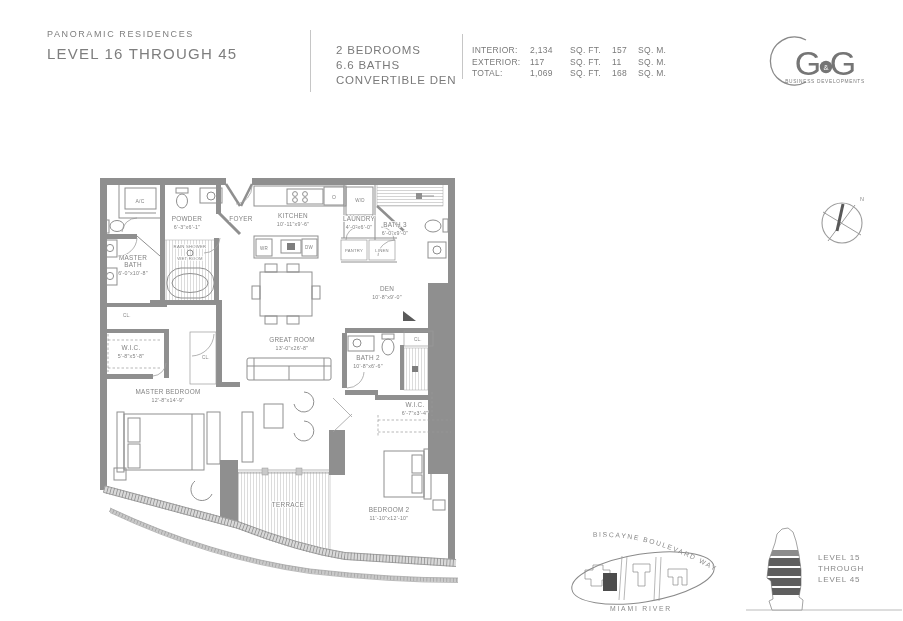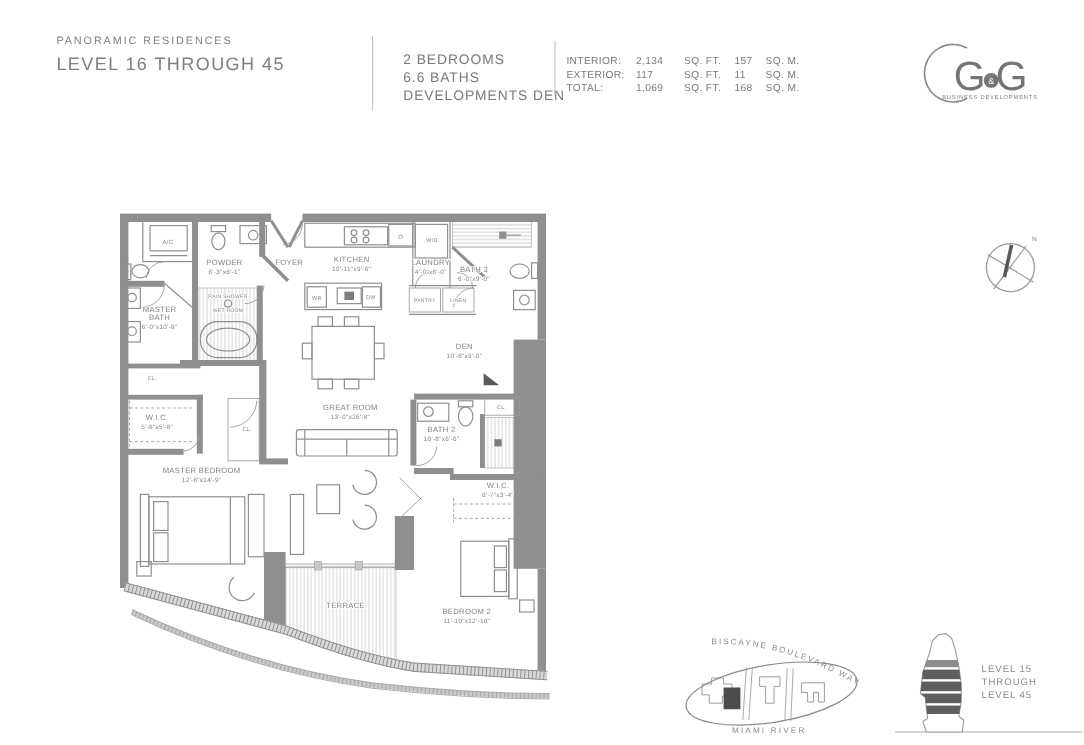--- a/index.html
+++ b/index.html
@@ -40,21 +40,21 @@
   <div class="abs" style="left:47px;top:29px;">
     <div class="brand">PANORAMIC RESIDENCES</div>
     <div class="levels">LEVEL 16 THROUGH 45</div>
   </div>
 
   <div class="abs vdiv" style="left:310px;top:30px;height:62px;"></div>
 
   <div class="abs features" style="left:336px;top:43px;">
     <div>2 BEDROOMS</div>
     <div>6.6 BATHS</div>
-    <div>DEVELOPMENTS DEN</div>
+    <div>CONVERTIBLE DEN</div>
   </div>
 
   <div class="abs vdiv" style="left:462px;top:34px;height:45px;"></div>
 
   <div class="abs area-table" style="left:472px;top:45px;">
     <div class="area-row">
       <span>INTERIOR:</span>
       <span>2,134</span>
       <span>SQ. FT.</span>
       <span>157</span>

